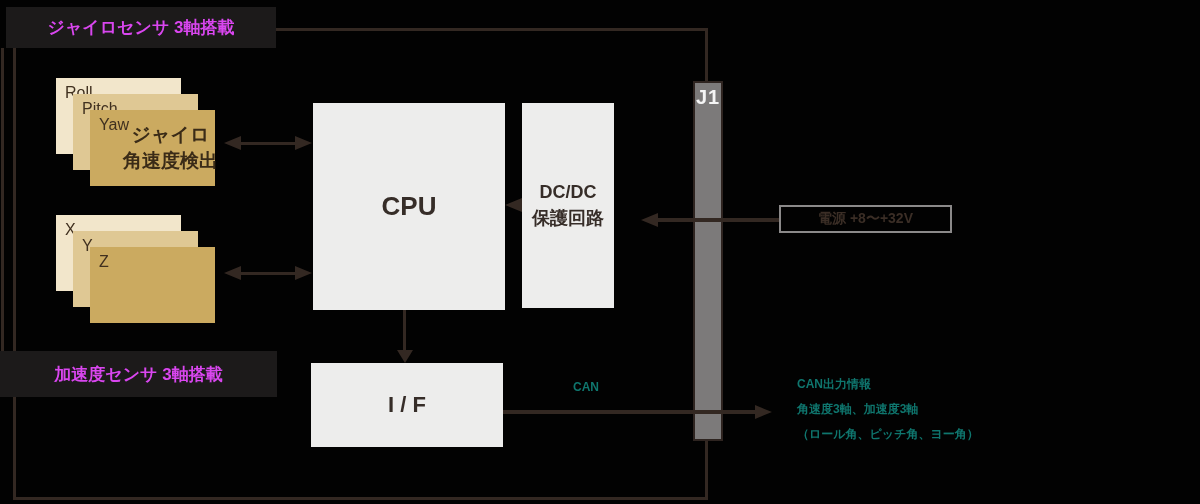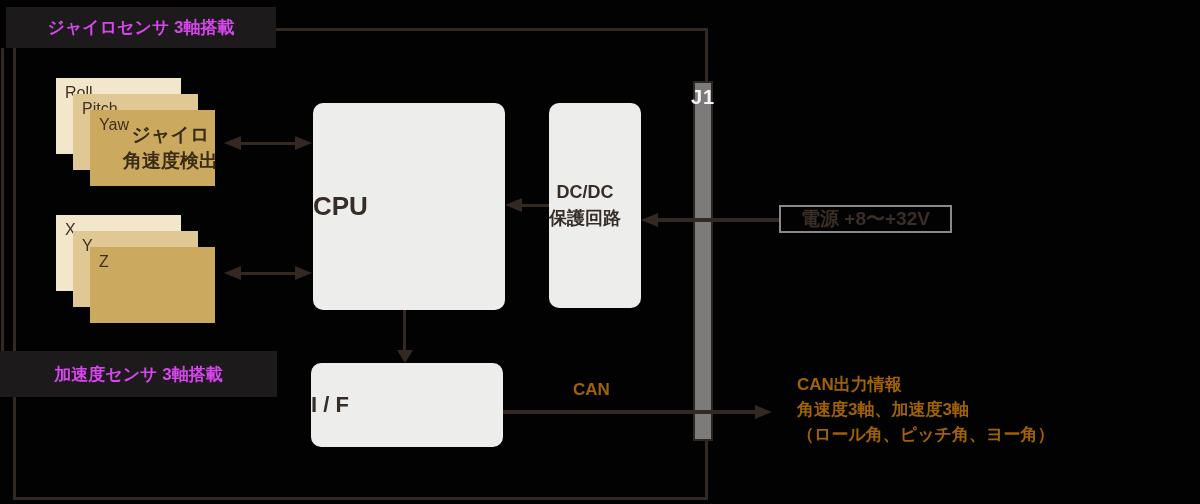--- a/index.html
+++ b/index.html
@@ -24,32 +24,32 @@
   .card{position:absolute;width:125px;height:76px;box-sizing:border-box;padding:5px 0 0 9px;
         font-size:16px;color:#40301f;line-height:1.2;}
   .card.back{background:#f2e6cb;z-index:2;}
   .card.mid {background:#dfc894;z-index:3;}
   .card.front{background:#cbaa60;z-index:4;display:flex;flex-direction:row;}
   .card-title{flex:1;display:flex;flex-direction:column;align-items:center;justify-content:center;
               font-weight:bold;font-size:19px;color:#3a2b17;line-height:1.32;text-align:left;
               margin:-4px 0 2px -6px;white-space:nowrap;}
   
   .block{position:absolute;background:#ededec;color:#362d28;font-weight:bold;
-         display:flex;align-items:center;text-align:center;z-index:4;border-radius:10px;}
+         display:flex;align-items:center;justify-content:center;text-align:center;z-index:4;}
   
-  .connector{position:absolute;left:693px;top:81px;width:20px;height:360px;background:#7c7a7a;
+  .connector{position:absolute;left:693px;top:81px;width:30px;height:360px;background:#7c7a7a;
              border:2px solid #2e2420;box-sizing:border-box;z-index:5;
              display:flex;justify-content:center;}
   .connector span{color:#f5f5f5;font-weight:bold;font-size:20px;margin-top:3px;letter-spacing:1px;}
   
   .power-box{position:absolute;left:779px;top:205px;width:173px;height:28px;border:2px solid #8b8989;
              box-sizing:border-box;display:flex;align-items:center;justify-content:center;
-             color:#3b2e26;font-weight:bold;font-size:19px;white-space:nowrap;z-index:5;}
+             color:#3b2e26;font-weight:bold;font-size:14px;white-space:nowrap;z-index:5;}
   
-  .note{position:absolute;color:#a16207;font-weight:bold;font-size:17px;white-space:nowrap;z-index:6;}
+  .note{position:absolute;color:#0f766e;font-weight:bold;font-size:12px;white-space:nowrap;z-index:6;}
   .can-out div{line-height:25px;}
 </style>
 </head>
 <body>
 
 <div id="canvas">
 
   <div class="line" style="left:276px;top:28px;width:432px;height:3px;"></div>
   <div class="line" style="left:705px;top:28px;width:3px;height:55px;"></div>
   <div class="line" style="left:1px;top:48px;width:3px;height:303px;"></div>
@@ -93,21 +93,21 @@
   <div class="ah ah-right" style="left:295px;top:136px;"></div>
 
   <div class="line" style="left:238px;top:272px;width:60px;height:3px;"></div>
   <div class="ah ah-left" style="left:224px;top:266px;"></div>
   <div class="ah ah-right" style="left:295px;top:266px;"></div>
 
   <div class="block" style="left:313px;top:103px;width:192px;height:207px;font-size:26px;">
     <span>CPU</span>
   </div>
 
-  <div class="block" style="left:549px;top:103px;width:92px;height:205px;font-size:18px;">
+  <div class="block" style="left:522px;top:103px;width:92px;height:205px;font-size:18px;">
     <div style="line-height:1.4;white-space:nowrap;">
       <div>DC/DC</div>
       <div>保護回路</div>
     </div>
   </div>
 
   <div class="line" style="left:519px;top:204px;width:30px;height:3px;"></div>
   <div class="ah ah-left" style="left:505px;top:198px;"></div>
 
   <div class="line" style="left:403px;top:310px;width:3px;height:42px;"></div>

